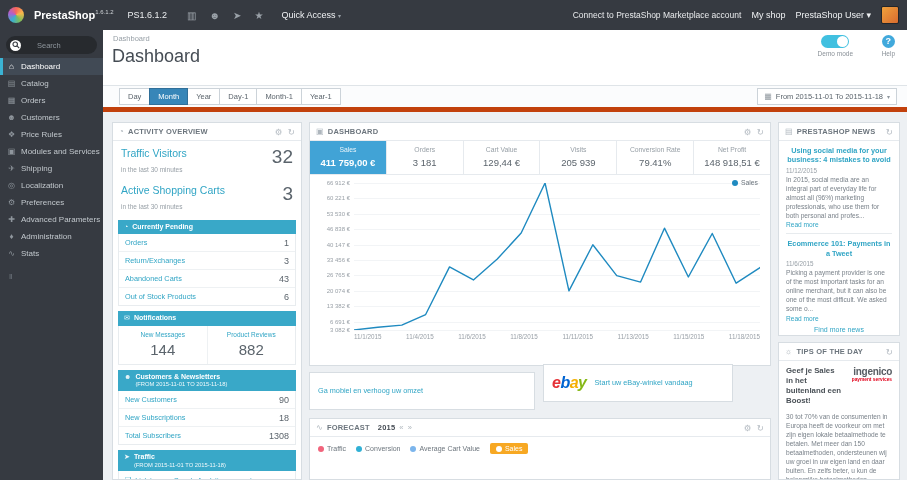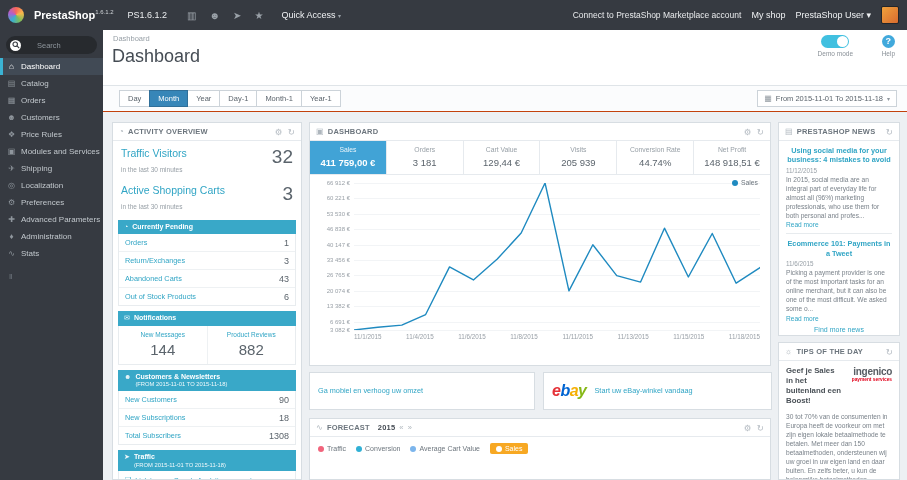--- a/index.html
+++ b/index.html
@@ -48,21 +48,21 @@
   .page-title { position:absolute; top:16px; left:9px; font-size:18px; color:#454c54; font-weight:400; }
   .demo { position:absolute; top:5px; right:54px; text-align:center; }
   .toggle { width:28px; height:13px; border-radius:7px; background:#41c0e0; position:relative; margin:0 auto; cursor:pointer; }
   .toggle .knob { position:absolute; right:1px; top:1px; width:11px; height:11px; border-radius:50%; background:#fff; }
   .mini-label { font-size:6.5px; color:#8a9198; margin-top:2px; }
   .help { position:absolute; top:5px; right:12px; text-align:center; }
   .help-c { width:13px; height:13px; border-radius:50%; background:#41a9dc; color:#fff; font-size:9px;
     line-height:13px; margin:0 auto; cursor:pointer; font-weight:bold; }
 
   .filter-bar { position:absolute; top:56px; left:0; right:0; height:26px; background:#fbfcfd;
-    border-bottom:1px solid #c2410c; display:flex; align-items:center; padding:0 10px; }
+    border-bottom:5px solid #c2410c; display:flex; align-items:center; padding:0 10px; }
   .fbtns { display:flex; margin-left:7px; }
   .fbtn { font-size:7.5px; color:#5b646c; background:#fff; border:1px solid #ccd3d9;
     padding:3px 8px; margin-left:-1px; cursor:pointer; font-family:inherit; }
   .fbtn.active { background:#3786b8; color:#fff; border-color:#306f99; position:relative; z-index:1; }
   .daterange { margin-left:auto; display:flex; align-items:center; gap:4px; border:1px solid #ccd3d9;
     background:#fff; font-size:7.5px; color:#5b646c; padding:3px 6px; cursor:pointer; }
   .daterange .cal { color:#8f979e; font-size:8px; }
   .daterange .caret { font-size:6px; color:#8f979e; }
 
   
@@ -112,21 +112,21 @@
   .ygrid { position:absolute; left:0; right:0; height:1px; background:#f2f4f6; }
   .chart-svg { position:absolute; inset:0; width:100%; height:100%; }
   .chart-legend { position:absolute; top:-4px; right:2px; display:flex; gap:3px; align-items:center;
     font-size:6.8px; color:#6c757d; }
   .chart-legend .dot { width:6px; height:6px; border-radius:50%; background:#1f8ac0; }
   .x-axis { margin:2px 10px 0 44px; display:flex; justify-content:space-between; font-size:6.3px; color:#9aa1a8; }
 
   
   .partner { height:38px; display:flex; align-items:center; gap:8px; padding:0 8px; }
   .p-shopgate { left:206px; top:342px; width:226px; }
-  .p-ebay { left:440px; top:342px; width:229px;text-align:center; }
+  .p-ebay { left:440px; top:334px; width:190px;text-align:center; }
   .sg-logo { display:flex; align-items:center; gap:4px; border:1px solid #d8dde1; padding:3px 7px; }
   .sg-badge { width:13px; height:13px; background:#8dc63f; border-radius:3px; }
   .sg-name { font-size:11px; font-weight:bold; color:#4e565c; }
   .partner .plink { font-size:7.3px; color:#31a5c5; cursor:pointer; line-height:1.3; }
   .ebay-logo { font-size:16px; font-weight:bold; letter-spacing:-0.5px; font-style:italic; }
   .eb-e{color:#e53238} .eb-b{color:#0064d2} .eb-a{color:#f5af02} .eb-y{color:#86b817}
 
   
   .p-forecast { left:206px; top:388px; width:462px; height:62px; }
   .fc-year { font-weight:bold; color:#454c54; margin-left:4px; }
@@ -400,21 +400,21 @@
         <div class="kpi">
           <div class="klbl">Cart Value</div>
           <div class="kval">129,44 €</div>
         </div>
         <div class="kpi">
           <div class="klbl">Visits</div>
           <div class="kval">205 939</div>
         </div>
         <div class="kpi">
           <div class="klbl">Conversion Rate</div>
-          <div class="kval">44.74%</div>
+          <div class="kval">79.41%</div>
         </div>
         <div class="kpi">
           <div class="klbl">Net Profit</div>
           <div class="kval">148 918,51 €</div>
         </div>
       </div>
       <div class="chart-wrap">
         <div class="y-axis" id="y-ticks">
             <div class="ytick" style="top: 0%;">66 912 €</div>
             <div class="ytick" style="top: 10.4825%;">60 221 €</div>

